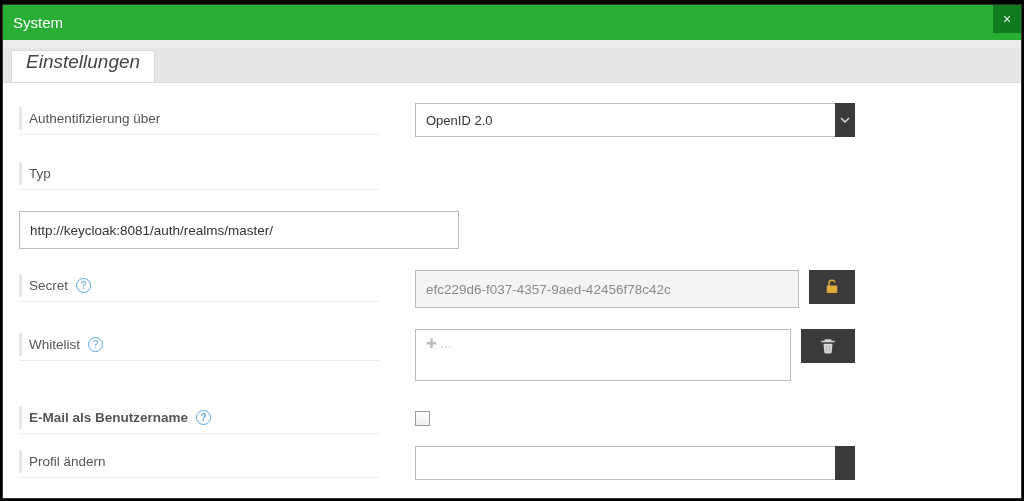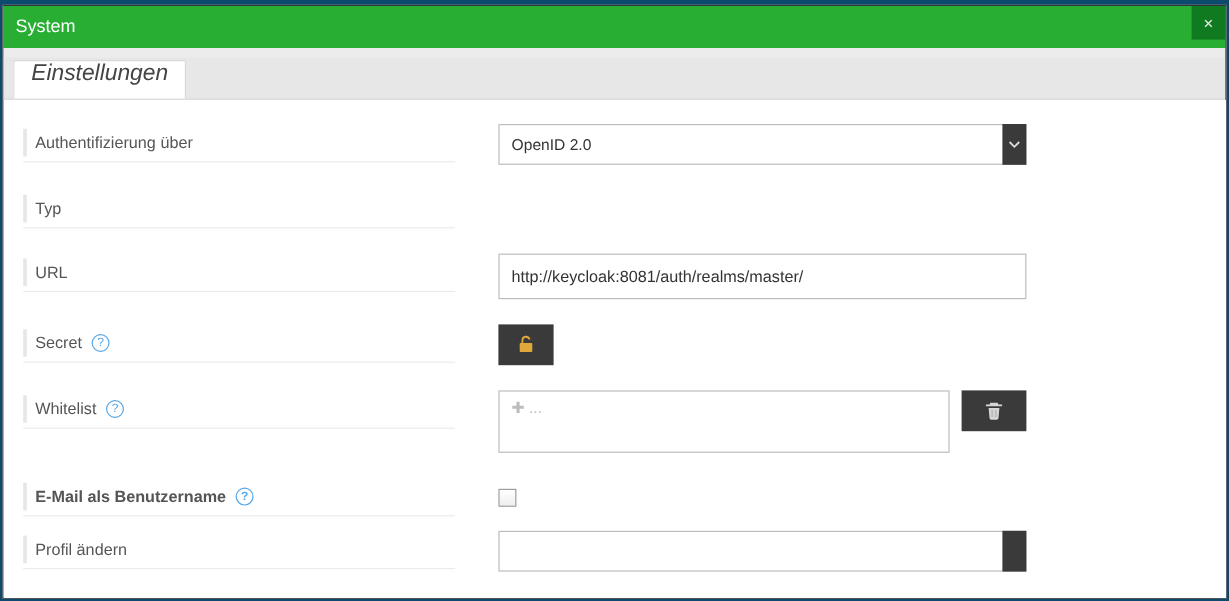--- a/index.html
+++ b/index.html
@@ -1,17 +1,17 @@
 <!DOCTYPE html>
 <html><head>
 <meta charset="utf-8">
 <style>
   * { box-sizing: border-box; margin: 0; padding: 0; }
   html, body { width: 1024px; height: 501px; overflow: hidden; font-family: Arial, Helvetica, sans-serif; background: #2b2b2b; }
-  .frame { width: 1024px; height: 501px; background: #0c4a6e; position: relative; }
+  .frame { width: 1024px; height: 501px; background: #000000; position: relative; }
   .window { position: absolute; left: 2px; top: 4px; width: 1020px; height: 495px; background: #fff; border: 1px solid #333; display: flex; flex-direction: column; }
   .title-bar {
     height: 35px; background: #27ae33; color: #fff; display: flex; align-items: center;
     padding-left: 10px; font-size: 15px; position: relative;
   }
   .title-close {
     position: absolute; right: 0; top: 0; width: 28px; height: 28px;
     background: #0f7a1f; display: flex; align-items: center; justify-content: center;
     cursor: pointer; font-size: 14px; color: #eee;
   }
@@ -120,33 +120,33 @@
                 </span>
               </div>
             </div>
           </div>
 
           <div class="row">
             <div class="lbl">Typ</div>
           </div>
 
           <div class="row">
-            <div class="lbl">URL</div>
             <div class="ctrl">
               <input class="textin" type="text" value="http://keycloak:8081/auth/realms/master/" style="">
             </div>
           </div>
 
 
           <div class="row">
             <div class="lbl">
               <span>Secret</span>
               <span class="help">?</span>
             </div>
             <div class="ctrl">
+              <input class="textin readonly" type="text" readonly="" value="efc229d6-f037-4357-9aed-42456f78c42c" style="">
               <div class="sq-btn">
                 <svg viewBox="0 0 24 24">
                   <path fill="#e0a83a" d="M7 10V7a5 5 0 0 1 9.9-1h-2.1A3 3 0 0 0 9 7v3h9a1 1 0 0 1 1 1v8a1 1 0 0 1-1 1H6a1 1 0 0 1-1-1v-8a1 1 0 0 1 1-1h1z"></path>
                 </svg>
               </div>
             </div>
           </div>
 
           <div class="row">
             <div class="lbl">

